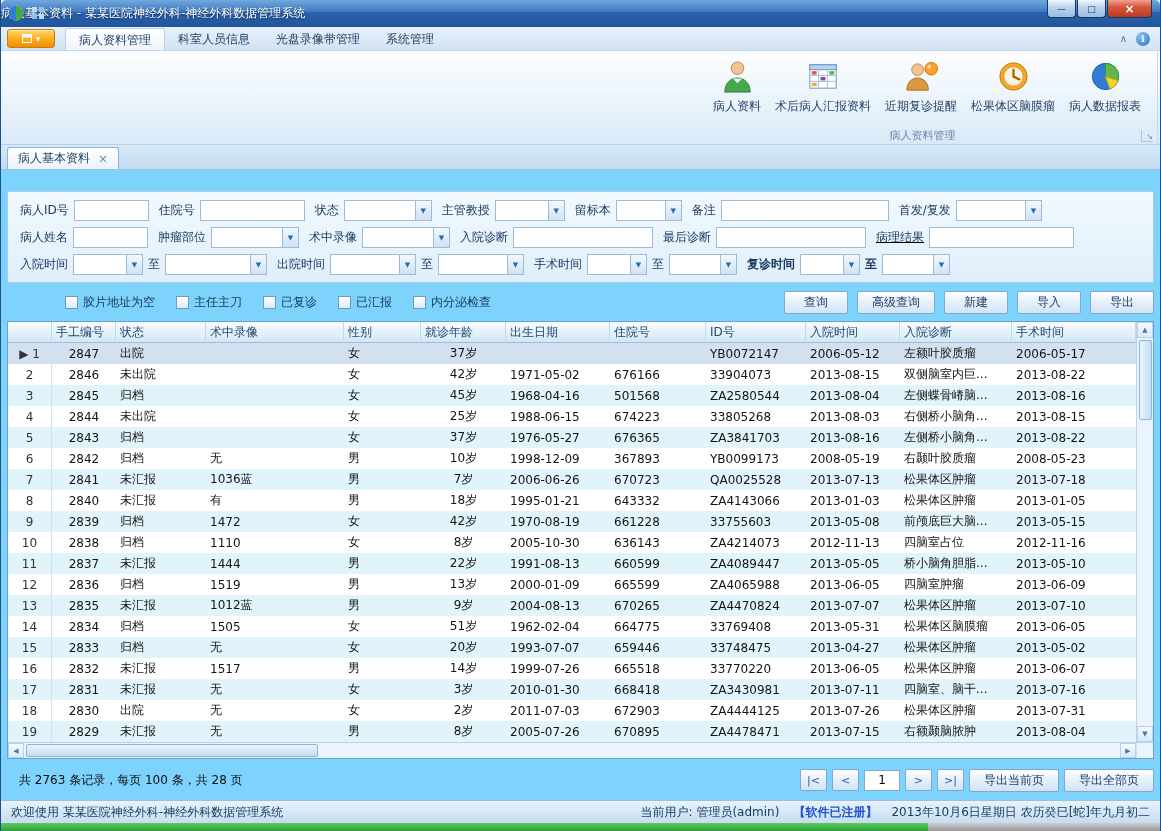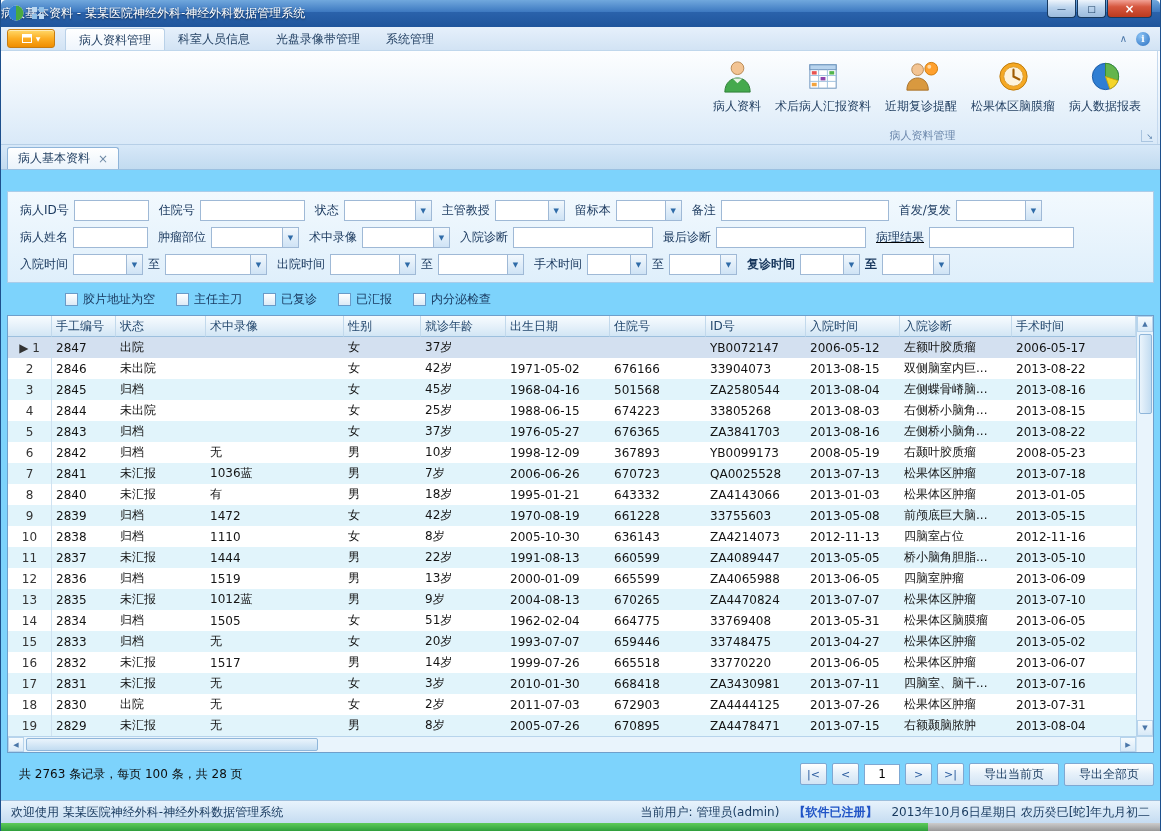--- a/index.html
+++ b/index.html
@@ -73,21 +73,21 @@
   .grid-top { flex:1; display:flex; min-height:0; }
   .table-area { flex:1; overflow:hidden; }
   table { border-collapse:separate; border-spacing:0; table-layout:fixed; width:100%; }
   th { height:21px; font-weight:normal; text-align:left; padding:0 4px; color:#24486e; white-space:nowrap; overflow:hidden;
     background:linear-gradient(#f8fcfe,#e6f1fa 50%,#d2e6f5); border-right:1px solid #c2d9ec; border-bottom:1px solid #9dc0de; }
   td { height:21px; padding:0 4px; white-space:nowrap; overflow:hidden; color:#141414; }
   td.ind { border-right:1px solid #cfe2f1; color:#333; }
   tr.odd td { background:#e1f4fb; }
   tr.even td { background:#ffffff; }
   tr.selected td { background:#d3e0f0; }
-  .al-right { text-align:left; } .al-center { text-align:center; } .al-left { text-align:left; }
+  .al-right { text-align:center; } .al-center { text-align:center; } .al-left { text-align:left; }
 
   .vscroll { flex:0 0 17px; border-left:1px solid #b7d4ec; background:#e9f4fc; display:flex; flex-direction:column; }
   .sarrow { height:16px; width:100%; display:flex; align-items:center; justify-content:center; color:#4a76a8; font-size:7px;
     background:linear-gradient(#f6fbfe,#d8e9f7); border:1px solid #b7d4ec; }
   .vtrack { flex:1; display:flex; justify-content:center; }
   .vthumb { width:13px; height:80px; margin-top:2px; background:linear-gradient(90deg,#eaf4fc,#c2dcf1); border:1px solid #8fb6da; border-radius:2px; }
   .hscroll { flex:0 0 16px; display:flex; align-items:stretch; background:#e9f4fc; border-top:1px solid #b7d4ec; }
   .hscroll .sarrow { width:16px; height:100%; flex:0 0 16px; }
   .hthumb { width:292px; margin:1px 2px; background:linear-gradient(#eaf4fc,#c2dcf1); border:1px solid #8fb6da; border-radius:2px; }
   .hcorner { flex:0 0 17px; border-left:1px solid #cfe2f1; }
@@ -353,20 +353,27 @@
         </label>
         <label class="chk">
           <span class="chkbox"></span>
           <span class="chklbl">已汇报</span>
         </label>
         <label class="chk">
           <span class="chkbox"></span>
           <span class="chklbl">内分泌检查</span>
         </label>
         <span class="spacer"></span>
+      <span id="action-buttons" style="display:flex">
+          <button class="btn act">查询</button>
+          <button class="btn act">高级查询</button>
+          <button class="btn act">新建</button>
+          <button class="btn act">导入</button>
+          <button class="btn act">导出</button>
+        </span>
     </div>
 
     <div class="grid-wrap">
       <div class="grid-top">
         <div class="table-area">
           <table>
               <colgroup>
                 <col style="width: 44px;">
                 <col style="width: 64px;">
                 <col style="width: 90px;">

